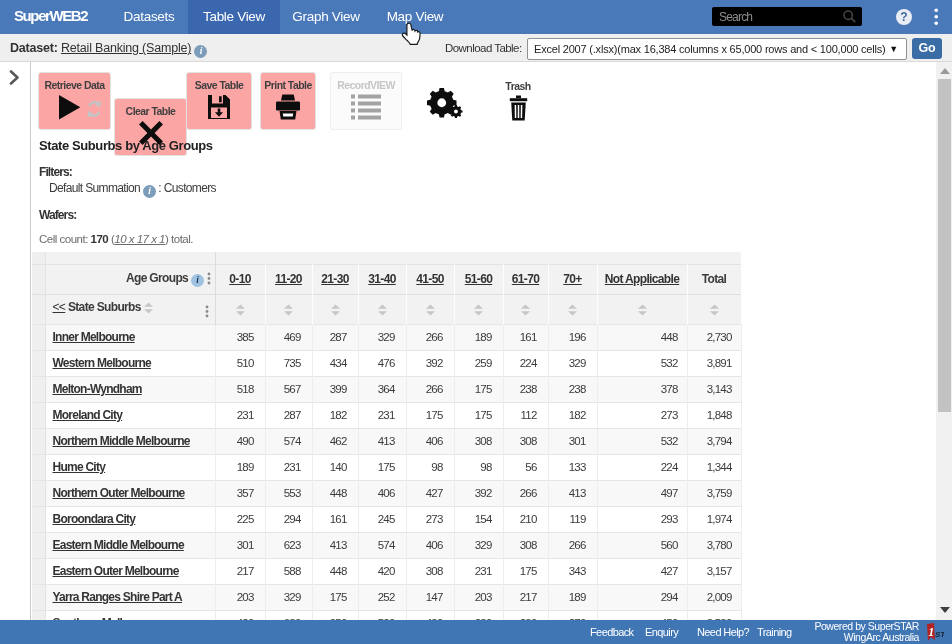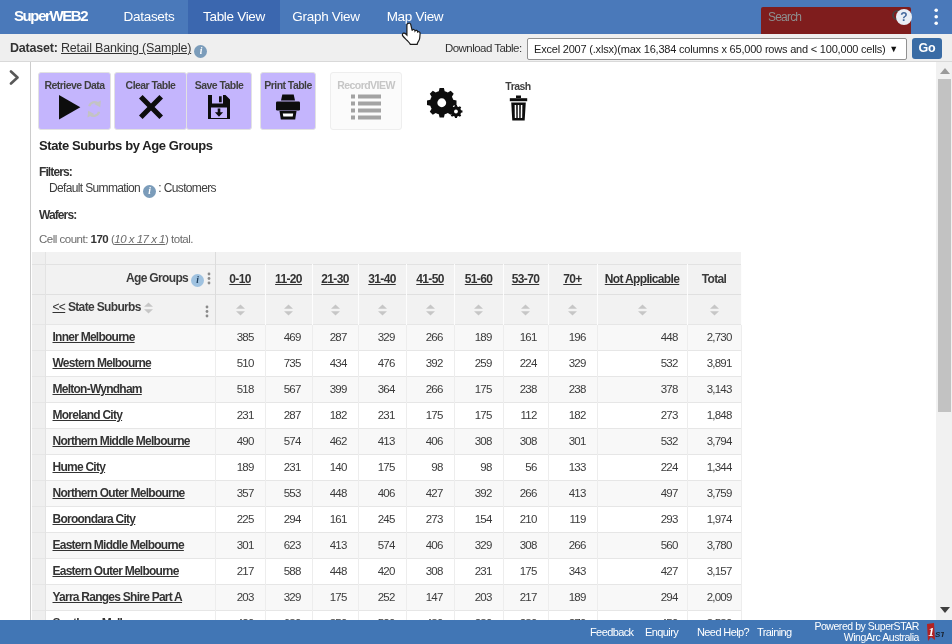--- a/index.html
+++ b/index.html
@@ -8,44 +8,44 @@
 #page { position:relative; width:952px; height:644px; overflow:hidden; }
 
 
 #nav { position:absolute; left:0; top:0; width:952px; height:34px; background:#4a79ba; }
 #logo { position:absolute; left:14px; top:7px; color:#fff; font-size:15px; font-weight:bold; letter-spacing:-1.4px; }
 .navitem { position:absolute; top:0; height:34px; line-height:34px; color:#fff; font-size:13.5px; text-align:center; letter-spacing:-0.3px; }
 #nav-datasets { left:110px; width:78px; }
 #nav-table { left:188px; width:92px; background:#3b67af; }
 #nav-graph { left:280px; width:92px; }
 #nav-map { left:372px; width:86px; }
-#searchbox { position:absolute; left:761px; top:7px; width:150px; height:30px; background:#7f1d1d; border-radius:2px; }
+#searchbox { position:absolute; left:712px; top:7px; width:150px; height:19px; background:#000000; border-radius:2px; }
 #searchbox span { position:absolute; left:7px; top:3px; font-size:12px; color:#8e8e8e; letter-spacing:-0.8px; }
 #helpicon { position:absolute; left:896px; top:9px; width:16px; height:16px; border-radius:50%; background:#e9eef5; color:#44699d; font-size:12px; font-weight:bold; text-align:center; line-height:16px; }
 #menudots { position:absolute; left:934px; top:8px; }
 
 
 #dsbar { position:absolute; left:0; top:34px; width:952px; height:28px; background:#efefef; border-bottom:1px solid #d9d9d9; font-size:12.5px; color:#333; letter-spacing:-0.2px; }
 #dsbar .lbl { font-weight:bold; }
 #ds-left { position:absolute; left:10px; top:7px; }
 #ds-right { position:absolute; left:445px; top:8px; font-size:11.5px; letter-spacing:-0.55px; }
 #ds-select { position:absolute; left:527px; top:3.5px; width:380px; height:22px; background:#fff; border:1px solid #919191; border-radius:2px; font-size:11px; color:#222; line-height:20px; padding-left:6px; letter-spacing:-0.2px; white-space:nowrap; overflow:hidden; }
 #ds-go { position:absolute; left:912px; top:4px; width:30px; height:21px; background:#3a6ca5; border-radius:3px; color:#fff; font-size:12.5px; font-weight:bold; text-align:center; line-height:21px; }
 .ic { display:inline-block; width:13px; height:13px; border-radius:50%; background:#7b9cba; color:#fff; font-size:9.5px; font-weight:bold; text-align:center; line-height:13px; vertical-align:-1.5px; font-family:"Liberation Serif",serif; font-style:italic; }
 a.dk { color:#333; text-decoration:underline; }
 
 
 #sidebar { position:absolute; left:0; top:62px; width:31px; height:558px; background:#fff; border-right:1px solid #ccc; }
 
 
-.tbtn { position:absolute; top:72px; height:58px; background:#c4b5fd; border:1px solid #e2e2e2; border-radius:3px; text-align:center; }
+.tbtn { position:absolute; top:72px; height:58px; background:#fca5a5; border:1px solid #e2e2e2; border-radius:3px; text-align:center; }
 .tbtn svg { position:absolute; top:21px; left:50%; transform:translateX(-50%); }
 .tbtn .tl { display:block; margin-top:6px; font-size:10.5px; font-weight:bold; color:#3f3f3f; letter-spacing:-0.55px; }
 #tb1 { left:38px;  width:73px; }
-#tb2 { left:114px; width:73px; }
+#tb2 { left:114px; width:73px;margin-top:26px; }
 #tb3 { left:186px; width:66px; }
 #tb4 { left:260px; width:56px; }
 #tb5 { left:330px; width:72px; background:#fbfbfb; border-color:#eee; }
 #tb5 .tl { color:#c6c6c6; }
 #gears { position:absolute; left:427px; top:88px; }
 #trash { position:absolute; left:500px; top:76px; width:36px; text-align:center; }
 #trash svg { display:block; margin:1px auto 0; }
 #trash .tl { font-size:10.5px; font-weight:bold; color:#3f3f3f; letter-spacing:-0.55px; }
 
 
@@ -234,21 +234,21 @@
               <circle cx="2" cy="2" r="1.4" fill="#8a8a8a"></circle>
               <circle cx="2" cy="6.5" r="1.4" fill="#8a8a8a"></circle>
               <circle cx="2" cy="11" r="1.4" fill="#8a8a8a"></circle>
             </svg></td>
   <td><u>0-10</u></td>
           <td><u>11-20</u></td>
           <td><u>21-30</u></td>
           <td><u>31-40</u></td>
   <td><u>41-50</u></td>
           <td><u>51-60</u></td>
-          <td><u>53-70</u></td>
+          <td><u>61-70</u></td>
           <td><u>70+</u></td>
   <td><u>Not Applicable</u></td>
           <td style="font-weight:bold">Total</td>
 </tr>
 <tr class="hC">
   <td class="gut"></td>
   <td class="hdrL" style="text-align:left;padding-left:7px;font-weight:bold"><a href="#" style="font-weight:normal">&lt;&lt;</a> State Suburbs <svg class="sortarr" width="11" height="12" viewBox="0 0 11 12">
               <path d="M1 4.8 L5.5 0.5 L10 4.8 Z" fill="#c6c6c6"></path>
               <path d="M1 7.2 L5.5 11.5 L10 7.2 Z" fill="#c6c6c6"></path>
             </svg><svg class="dots" width="4" height="13" style="margin-top:5px">

